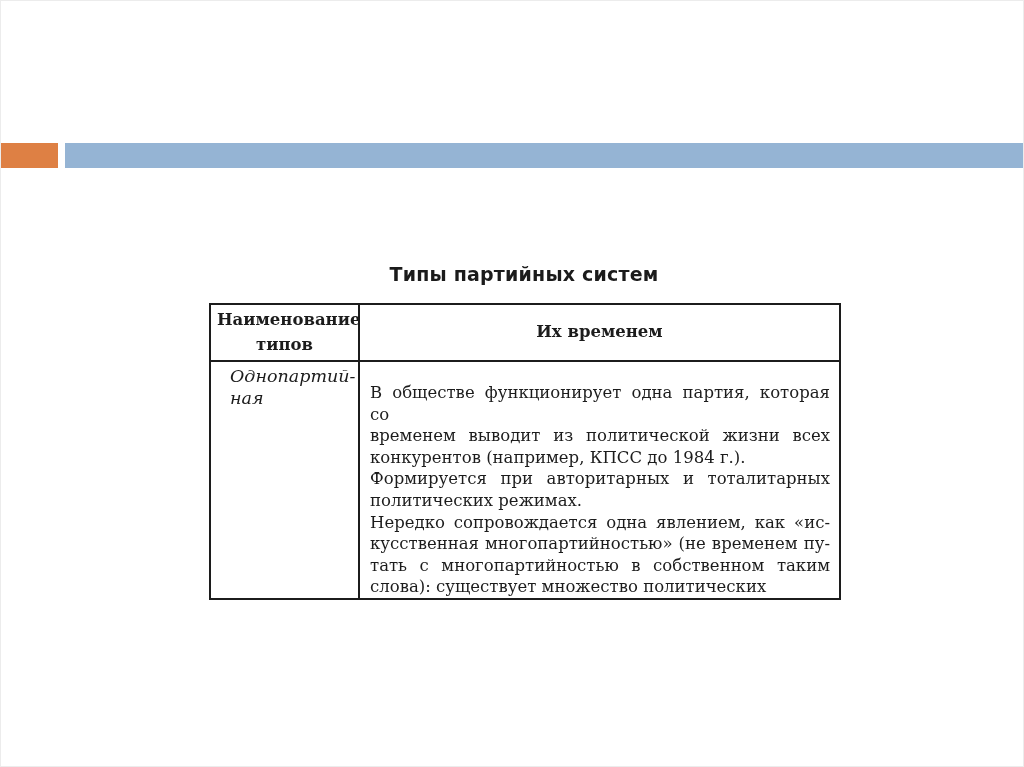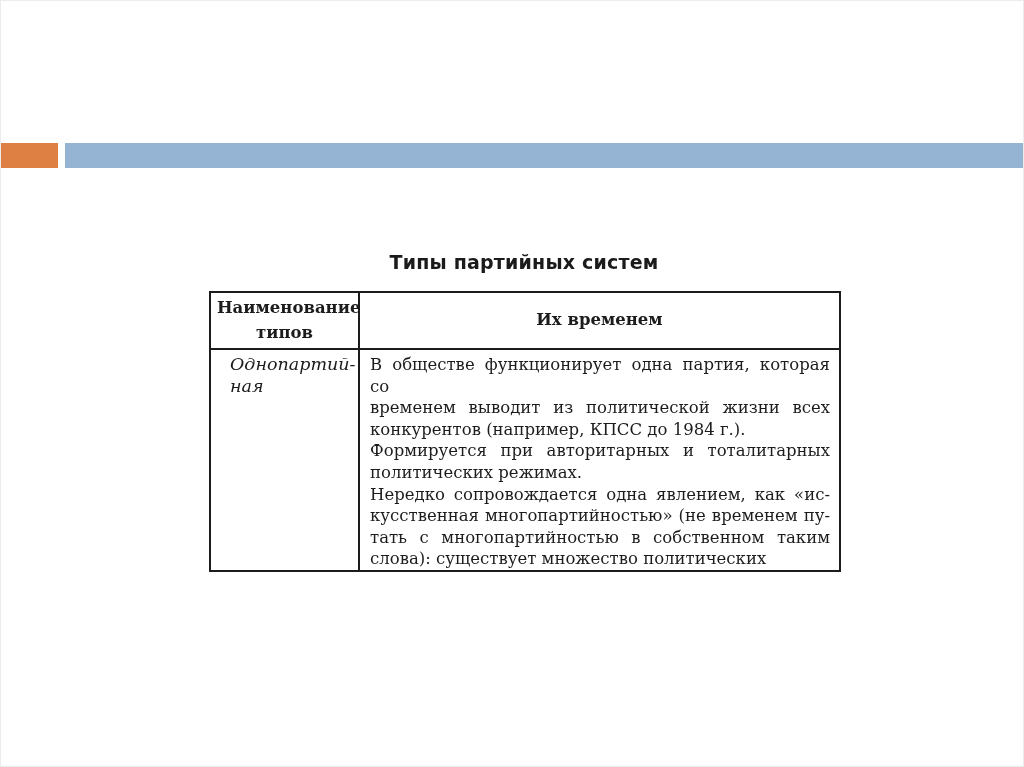--- a/index.html
+++ b/index.html
@@ -29,21 +29,21 @@
     position: absolute;
     left: 64px;
     top: 142px;
     width: 960px;
     height: 25px;
     background: #95b4d4;
   }
   .scan-area {
     position: absolute;
     left: 208px;
-    top: 250px;
+    top: 262px;
     width: 630px;
   }
   .table-title {
     width: 630px;
     text-align: center;
     font-family: "DejaVu Sans", sans-serif;
     font-weight: bold;
     font-size: 19px;
     color: #1b1b1b;
     margin-bottom: 18px;
@@ -76,21 +76,21 @@
     vertical-align: top;
     font-style: italic;
     font-size: 17.5px;
     line-height: 21.6px;
     padding: 4px 4px 0 19px;
     white-space: pre-line;
     height: 203px;
   }
   td.cell-essence {
     vertical-align: top;
-    padding: 4px 9px 0 10px;
+    padding: 20px 9px 0 10px;
     font-size: 16.5px;
     line-height: 21.6px;
   }
   .essence-line {
     text-align: justify;
   }
   .essence-line.j {
     text-align-last: justify;
   }
   .essence-line .it {

